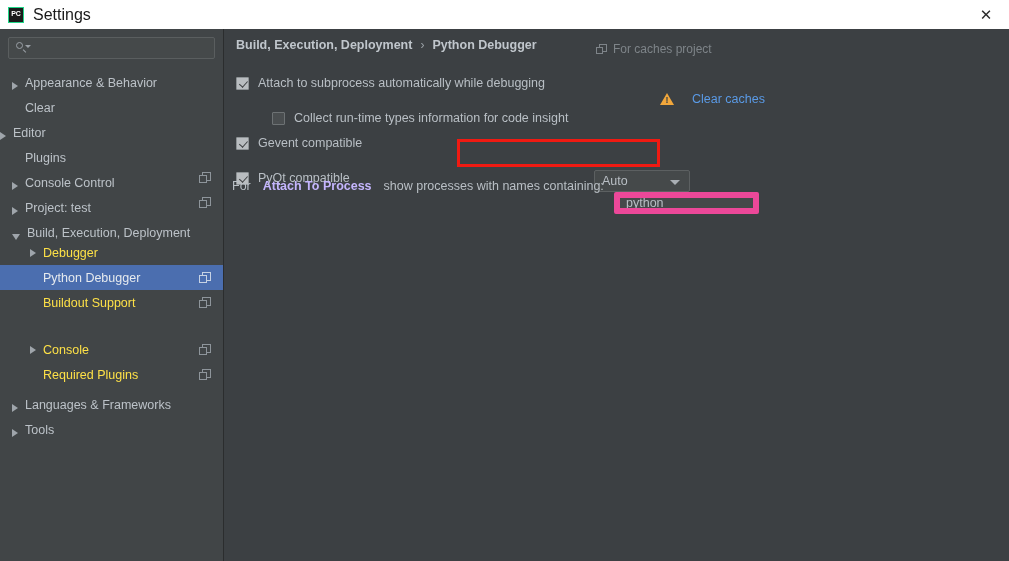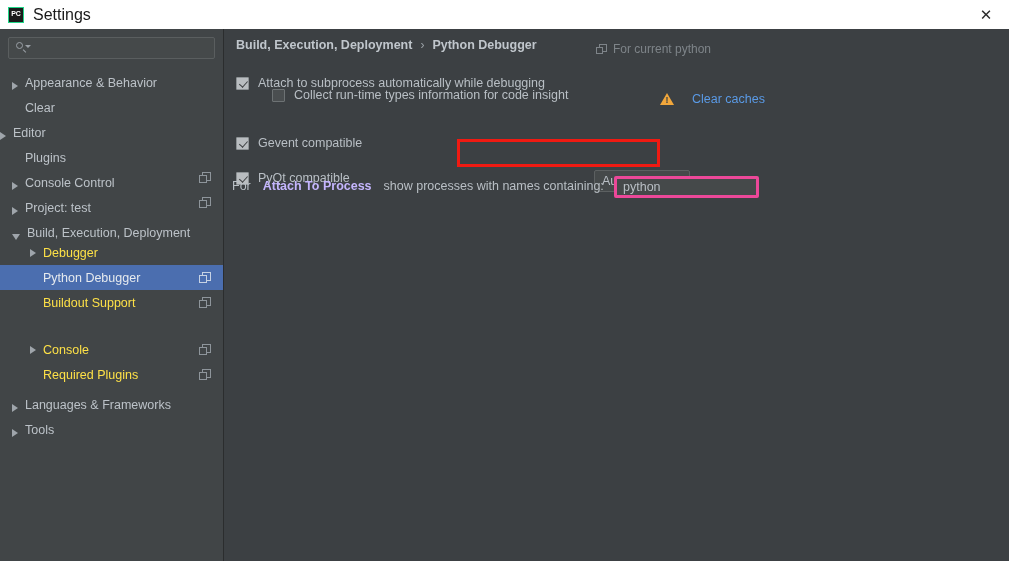--- a/index.html
+++ b/index.html
@@ -325,24 +325,24 @@
     left: 7px; top: 150px;
     display: flex;
     align-items: center;
     font-size: 12.5px;
     color: #b9bfc5;
     white-space: nowrap;
   }
   .attach-row b { color: #c4b5fd; margin: 0 12px; }
   .proc-input {
     position: absolute;
-    left: 389px; top: 147px;
+    left: 389px; top: 163px;
     width: 145px; height: 22px;
     background: #45494a;
-    border: 3px solid #ec4899;
+    border: 6px solid #ec4899;
     border-radius: 2px;
     box-sizing: border-box;
     color: #b9bfc5;
     font-size: 12.5px;
     font-family: "Liberation Sans", sans-serif;
     padding: 0 6px;
     outline: none;
   }
 
   
@@ -467,34 +467,34 @@
       <span>Build, Execution, Deployment</span>
       <span class="bc-sep">›</span>
       <span>Python Debugger</span>
     </div>
 
     <div class="for-project">
       <span class="copy-icon2">
         <i class="back"></i>
           <i class="front"></i>
       </span>
-      <span>For current python</span>
+      <span>For caches project</span>
     </div>
 
     <div class="clear-caches">
       <span class="warn-icon"></span>
       <span class="link">Clear caches</span>
     </div>
 
     <div id="options">
         <div class="opt-row" style="top: 44px;">
           <span class="cb checked"></span>
           <span class="opt-label">Attach to subprocess automatically while debugging</span>
         </div>
-        <div class="opt-row" style="top: 56px; padding-left: 36px;">
+        <div class="opt-row" style="top: 79px; padding-left: 36px;">
           <span class="cb unchecked"></span>
           <span class="opt-label">Collect run-time types information for code insight</span>
         </div>
         <div class="opt-row" style="top: 104px;">
           <span class="cb checked"></span>
           <span class="opt-label">Gevent compatible</span>
         </div>
         <div class="opt-row" style="top: 139px;">
           <span class="cb checked"></span>
           <span class="opt-label">PyQt compatible</span>

